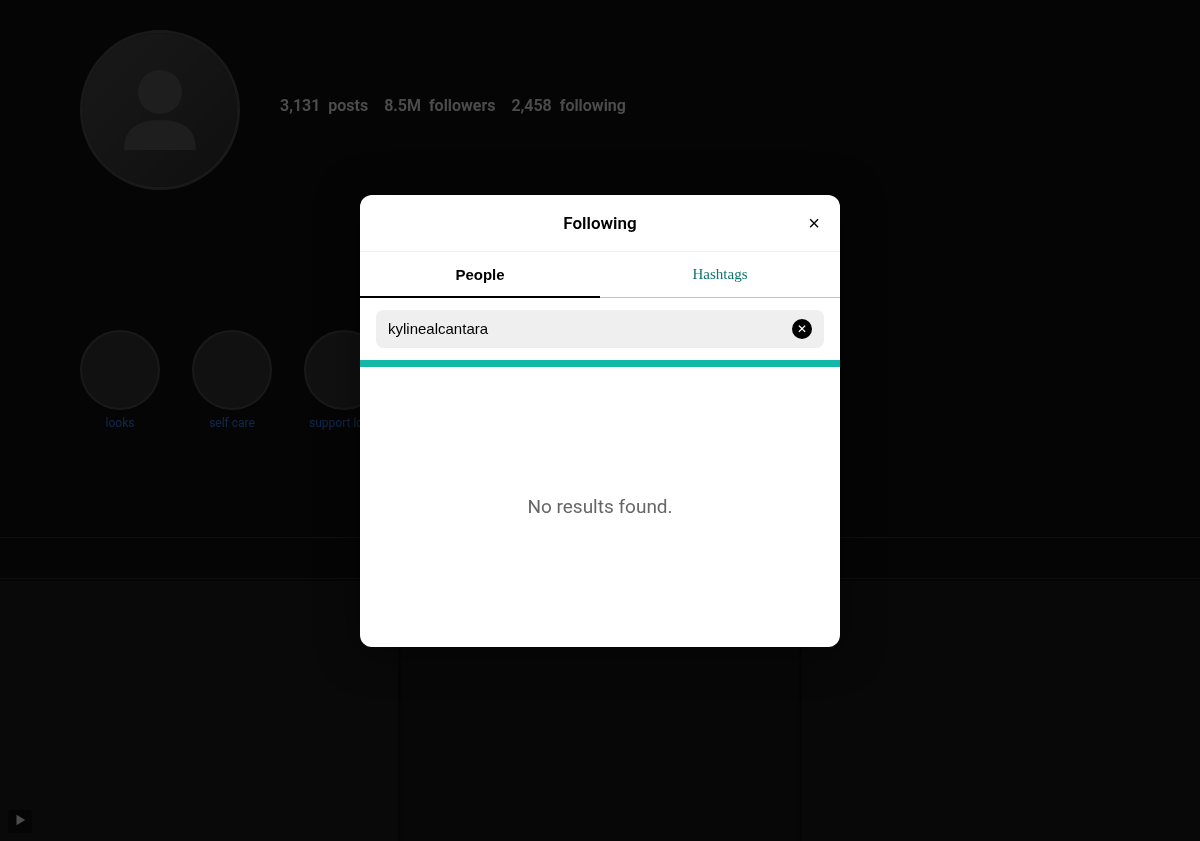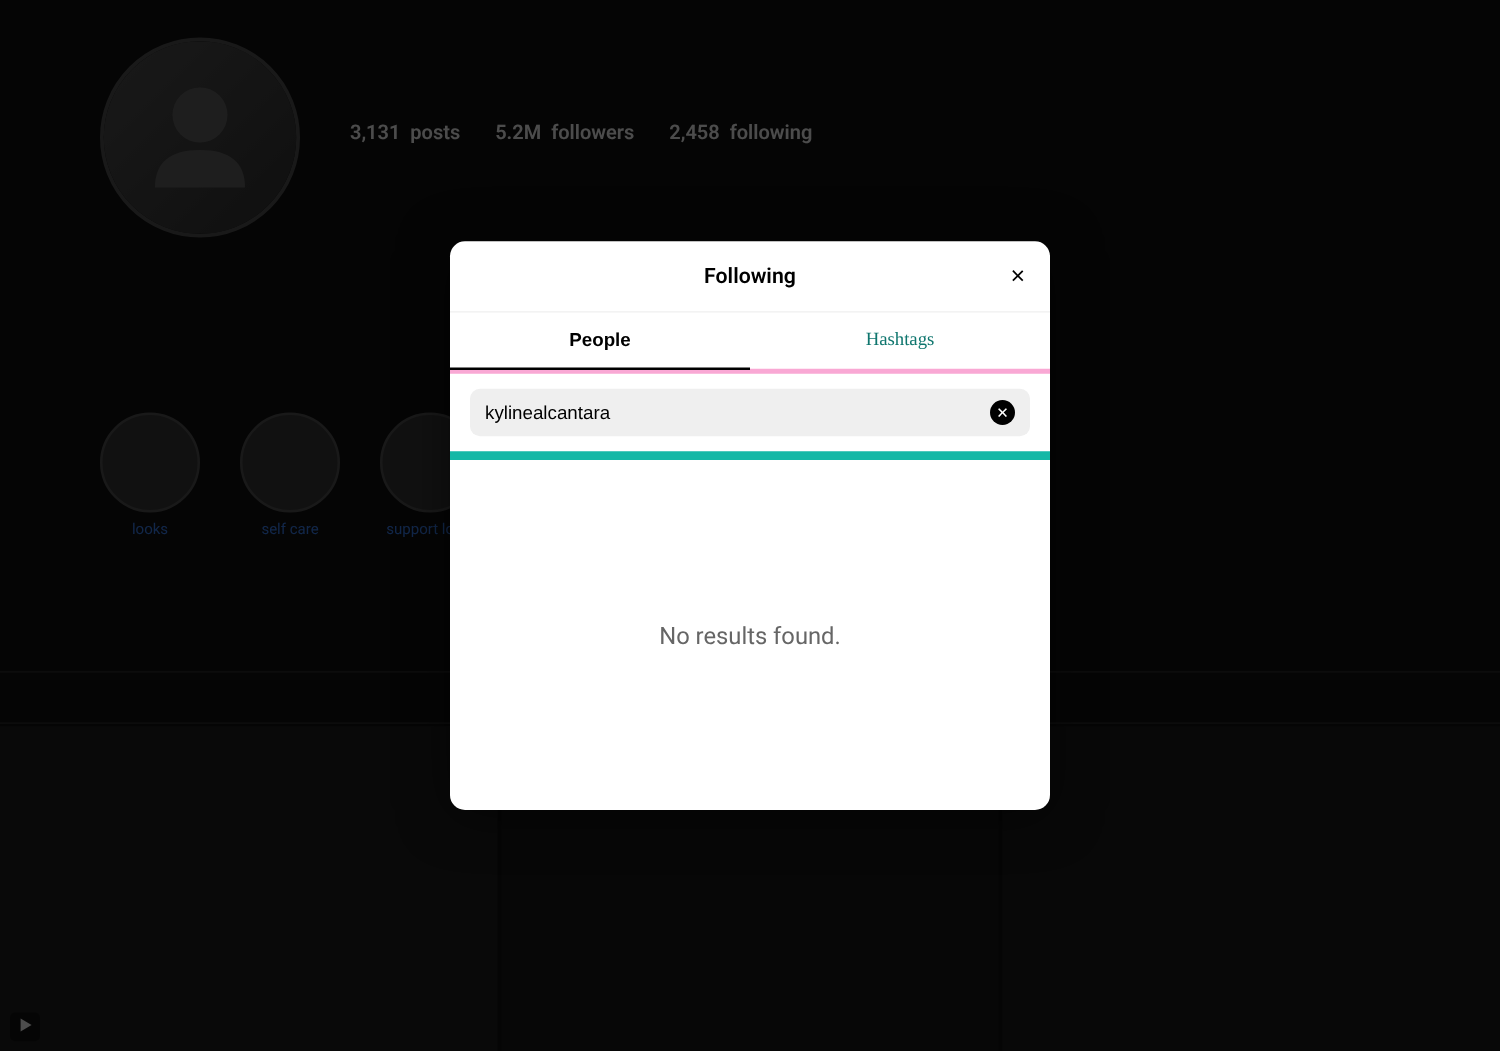--- a/index.html
+++ b/index.html
@@ -117,21 +117,21 @@
       background: transparent;
       color: #fff;
       border: none;
       font-size: 20px;
       cursor: pointer;
       padding: 0 4px;
     }
 
     .bg-stats-row {
       display: flex;
-      gap: 28px;
+      gap: 16px;
       color: #fff;
       font-size: 16px;
     }
 
     .bg-stat span {
       font-weight: 600;
     }
 
     
     .bg-highlights {
@@ -255,21 +255,21 @@
       line-height: 1;
       padding: 4px;
       display: flex;
       align-items: center;
       justify-content: center;
     }
 
     
     .modal-tabs {
       display: flex;
-      border-bottom: 4px solid #f9a8d4;
+      border-bottom: 1px solid #f9a8d4;
     }
 
     .modal-tab {
       flex: 1;
       text-align: center;
       padding: 14px 0;
       font-size: 15px;
       cursor: pointer;
       color: #000;
       font-weight: 600;
@@ -365,21 +365,21 @@
     </div>
 
     <div class="bg-profile-info">
 
       <div class="bg-stats-row">
         <div class="bg-stat">
           <span>3,131</span>
           &nbsp;<span>posts</span>
         </div>
         <div class="bg-stat">
-          <span>5.2M</span>
+          <span>8.5M</span>
           &nbsp;<span>followers</span>
         </div>
         <div class="bg-stat">
           <span>2,458</span>
           &nbsp;<span>following</span>
         </div>
       </div>
     </div>
   </div>
 

